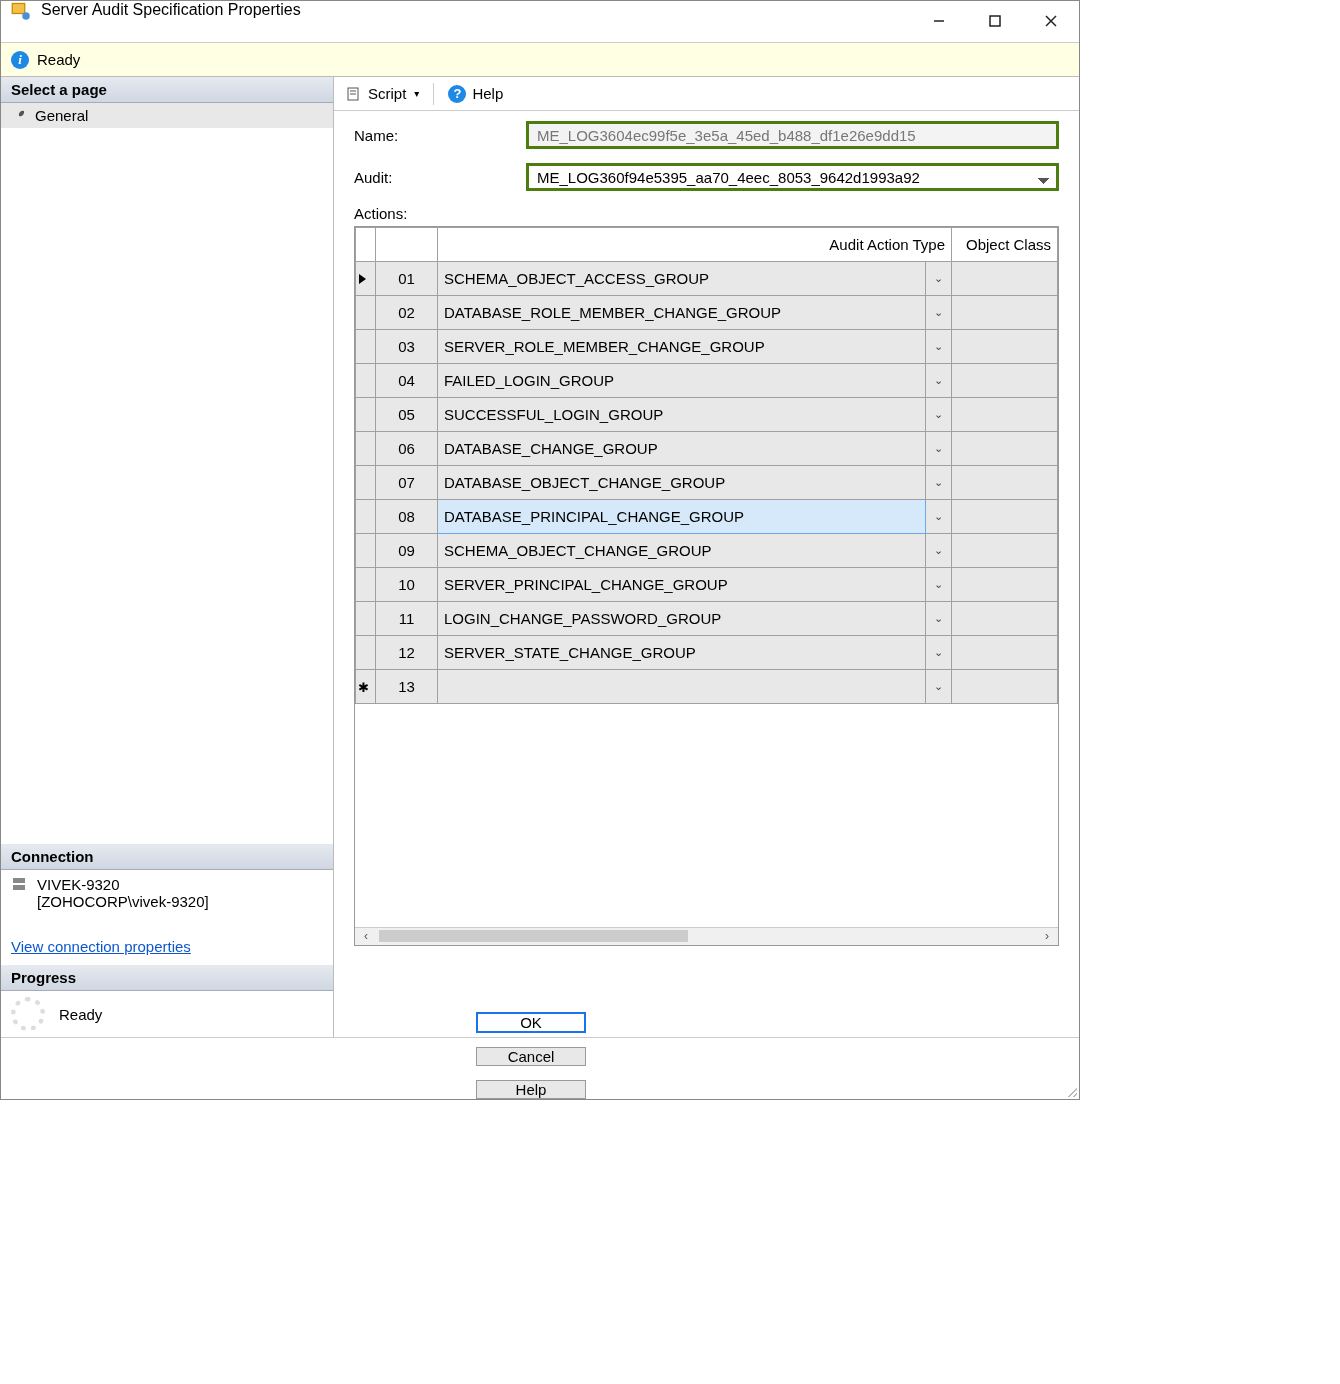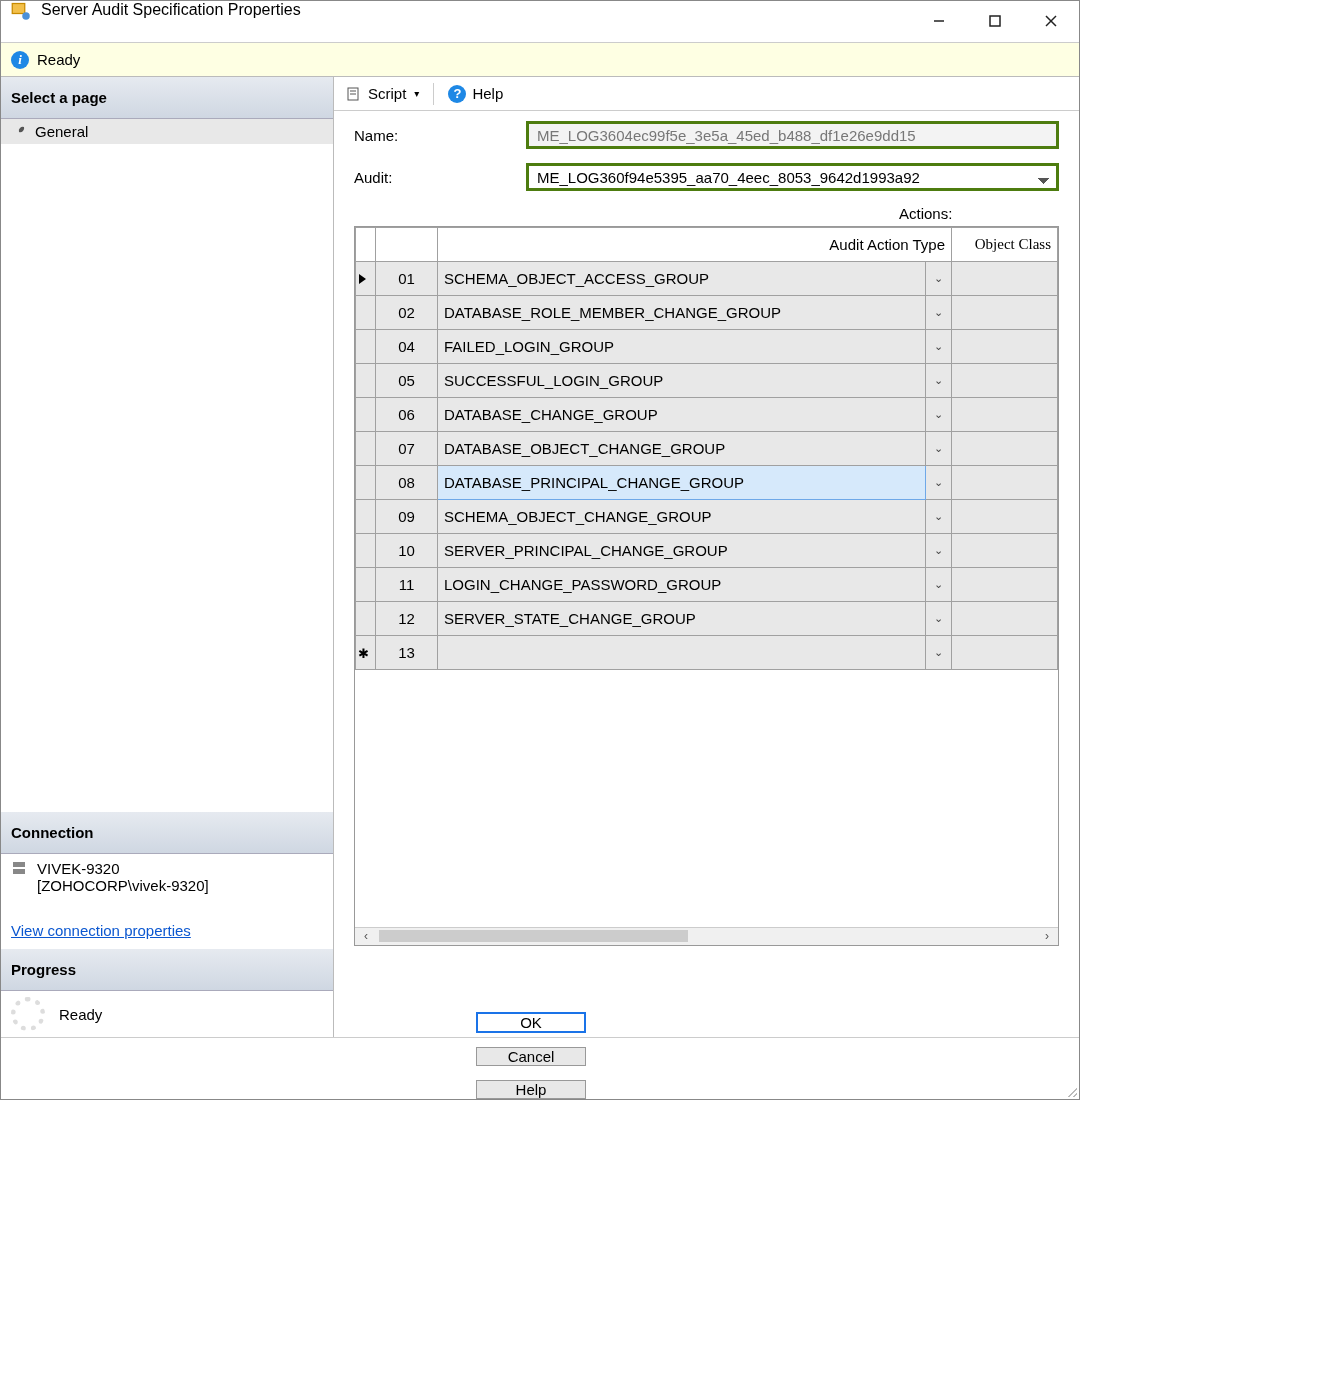--- a/index.html
+++ b/index.html
@@ -52,21 +52,21 @@
 }
 .sidebar {
   width: 333px;
   border-right: 1px solid #bbb;
   display: flex; flex-direction: column;
   background: #fff;
 }
 .side-section-hdr {
   background: linear-gradient(#e6eaf0, #cfd7e2);
   border-bottom: 1px solid #aab;
-  padding: 12px 10px;
+  padding: 4px 10px;
   font-weight: bold;
 }
 .side-item {
   display: flex; align-items: center;
   padding: 4px 10px; gap: 8px;
 }
 .side-item.sel { background: #e8e8e8; }
 .wrench { width: 16px; height: 16px; }
 .side-fill { flex: 1; }
 .conn-block { padding: 6px 10px; }
@@ -289,49 +289,56 @@
       <div class="form-row">
         <span class="form-label">Name:</span>
         <input class="txt-input" disabled="" value="ME_LOG3604ec99f5e_3e5a_45ed_b488_df1e26e9dd15" style="">
       </div>
       <div class="form-row">
         <span class="form-label">Audit:</span>
         <select class="sel-input">
           <option>ME_LOG360f94e5395_aa70_4eec_8053_9642d1993a92</option>
         </select>
       </div>
-      <div class="form-row" style="margin-bottom:2px;justify-content:flex-end;">
+      <div class="form-row" style="margin-bottom:2px;">
         <span class="form-label">Actions:</span>
       </div>
 
       <div class="grid-wrap">
         <div class="grid-scroll">
         <table class="grid">
           <thead>
             <tr>
               <th style="width:20px;"></th>
               <th style="width:44px;"></th>
               <th colspan="2">Audit Action Type</th>
-              <th style="width:106px;font-family:Liberation Serif, serif;">Object Class</th>
+              <th style="width:106px;">Object Class</th>
             </tr>
           </thead>
           <tbody id="grid-body">
                 <tr class="data-row">
                   <td class="marker">
                     <span class="tri"></span>
                   </td>
                   <td class="rownum">01</td>
                   <td class="cell-action">SCHEMA_OBJECT_ACCESS_GROUP</td>
                   <td class="ddbtn">⌄</td>
                   <td class="objcls"></td>
                 </tr>
                 <tr class="data-row">
                   <td class="marker"></td>
                   <td class="rownum">02</td>
                   <td class="cell-action">DATABASE_ROLE_MEMBER_CHANGE_GROUP</td>
+                  <td class="ddbtn">⌄</td>
+                  <td class="objcls"></td>
+                </tr>
+                <tr class="data-row">
+                  <td class="marker"></td>
+                  <td class="rownum">03</td>
+                  <td class="cell-action">SERVER_ROLE_MEMBER_CHANGE_GROUP</td>
                   <td class="ddbtn">⌄</td>
                   <td class="objcls"></td>
                 </tr>
                 <tr class="data-row">
                   <td class="marker"></td>
                   <td class="rownum">04</td>
                   <td class="cell-action">FAILED_LOGIN_GROUP</td>
                   <td class="ddbtn">⌄</td>
                   <td class="objcls"></td>
                 </tr>

